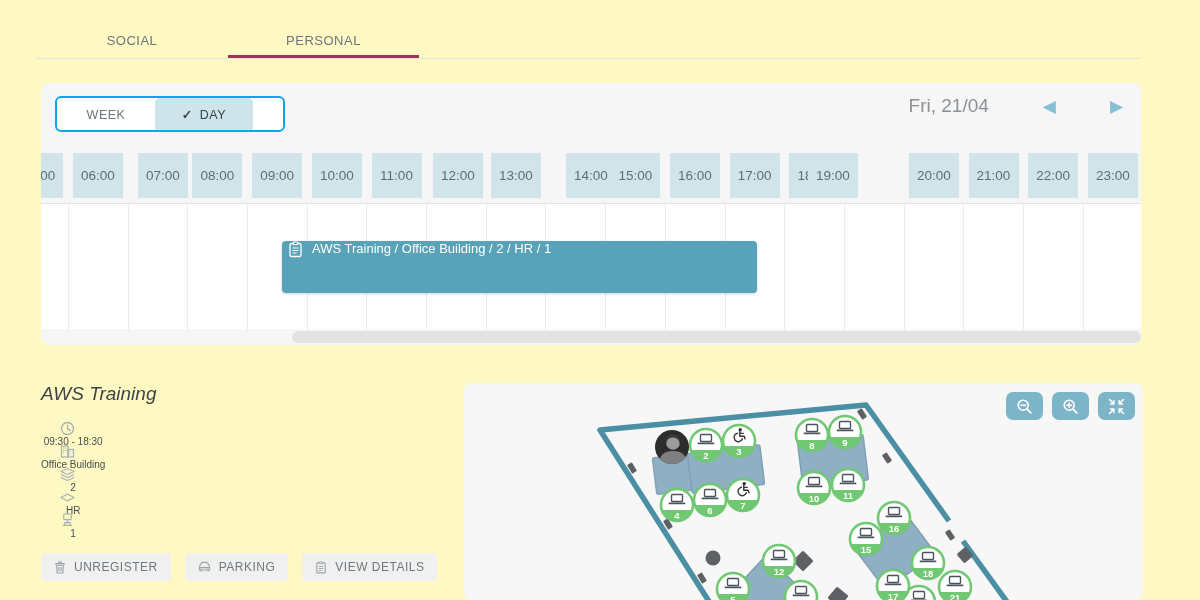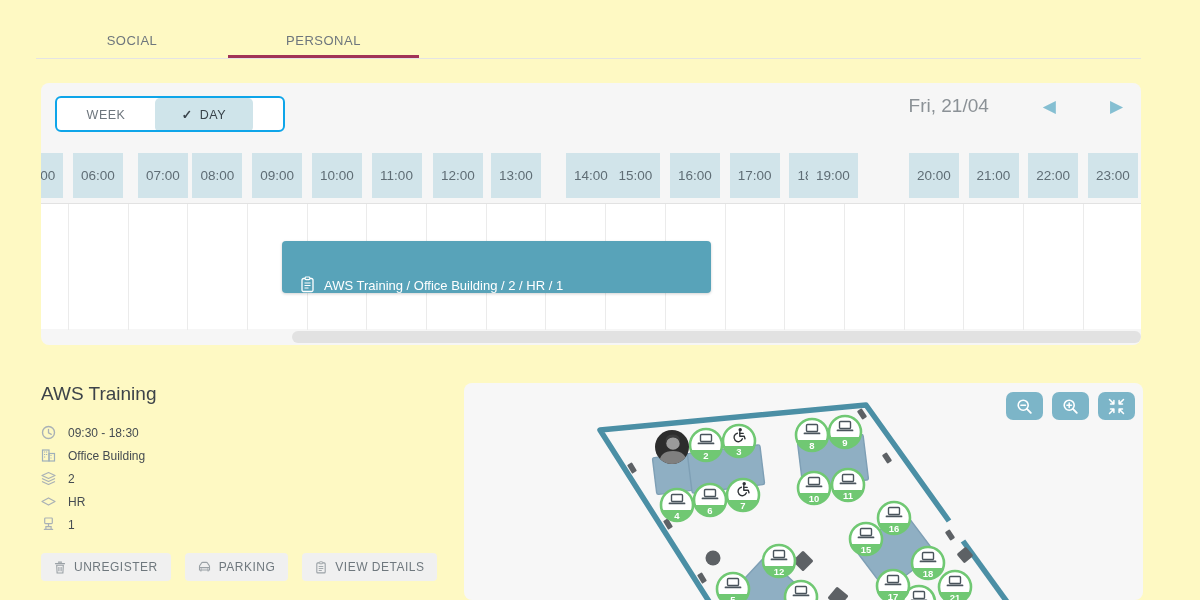--- a/index.html
+++ b/index.html
@@ -26,31 +26,31 @@
   .date-label { font-size:19px; color:#8b9196; }
   .nav-arrow { font-size:17px; color:#85bfd2; margin-left:10px; cursor:pointer; line-height:1; }
 
   .hours { position:absolute; left:0; top:70px; width:100%; height:45px; }
   .hour-cell { position:absolute; top:0; width:50px; height:45px; background:#d1e4ea;
                color:#5f6d75; font-size:13.5px; display:flex; align-items:center; justify-content:center; }
   .grid { position:absolute; left:0; top:120px; width:100%; height:126px; background:#fff;
           border-top:1px solid #e2e2e2; }
   .grid-line { position:absolute; top:0; width:1px; height:126px; background:#ebebeb; }
 
-  .event-bar { position:absolute; left:241px; top:158px; width:429px; height:52px;
-               background:#58a3b9; border-radius:4px; color:#fff; display:flex; align-items:flex-end;
-               padding-left:18px; font-size:13px; box-shadow:0 1px 3px rgba(0,0,0,.18); cursor:pointer; }
+  .event-bar { position:absolute; left:241px; top:158px; width:475px; height:52px;
+               background:#58a3b9; border-radius:4px; color:#fff; display:flex; align-items:flex-start;
+               padding-left:6px; font-size:13px; box-shadow:0 1px 3px rgba(0,0,0,.18); cursor:pointer; }
   .event-bar svg { margin-right:9px; flex:none; }
   .scroll-thumb { position:absolute; left:251px; top:248px; width:849px; height:12px;
                   background:#e2e2e2; border-radius:6px; cursor:pointer; }
 
   
-  .details-title { position:absolute; left:41px; top:383px; font-size:19px; color:#3d4349; }
+  .details-title { position:absolute; left:41px; top:383px; font-size:19px; color:#3d4349;font-style:italic; }
   .detail-rows { position:absolute; left:41px; top:421px; }
-  .d-row { display:flex; align-items:center; height:23px; font-size:12px; color:#454c52; }
+  .d-row { display:flex; align-items:center; height:23px; font-size:10px; color:#454c52;flex-direction:column; }
   .d-ico { width:15px; margin-right:12px; display:flex; align-items:center; justify-content:center; }
   .d-buttons { position:absolute; left:41px; top:553px; display:flex; gap:14px; }
   .d-btn { height:28px; background:#f0f0f0; border:none; border-radius:4px; padding:0 13px;
            display:flex; align-items:center; gap:8px; font-size:12px; letter-spacing:.5px;
            color:#6f787e; font-family:inherit; cursor:pointer; }
 
   
   .map-panel { position:absolute; left:464px; top:383px; width:679px; height:217px;
                background:#f7f7f7; border-radius:8px; overflow:hidden; }
   .map-controls { position:absolute; top:9px; left:542px; display:flex; gap:9px; }

